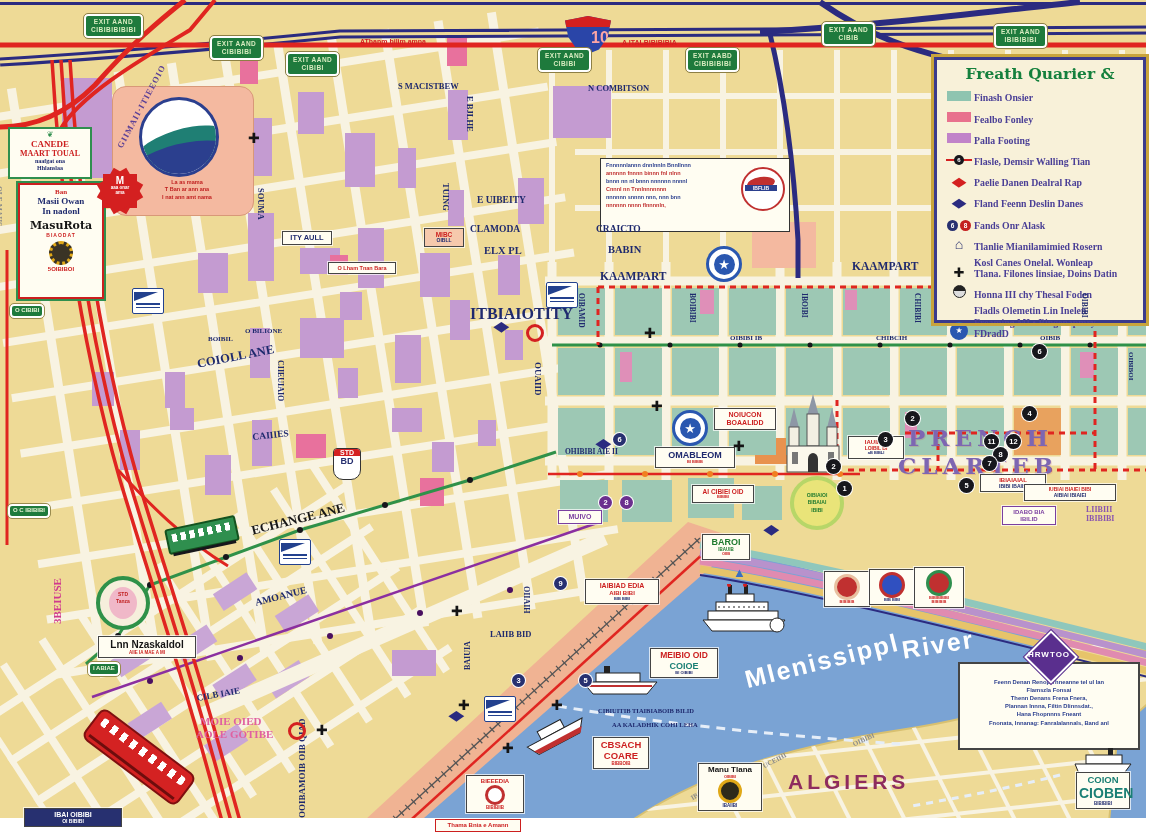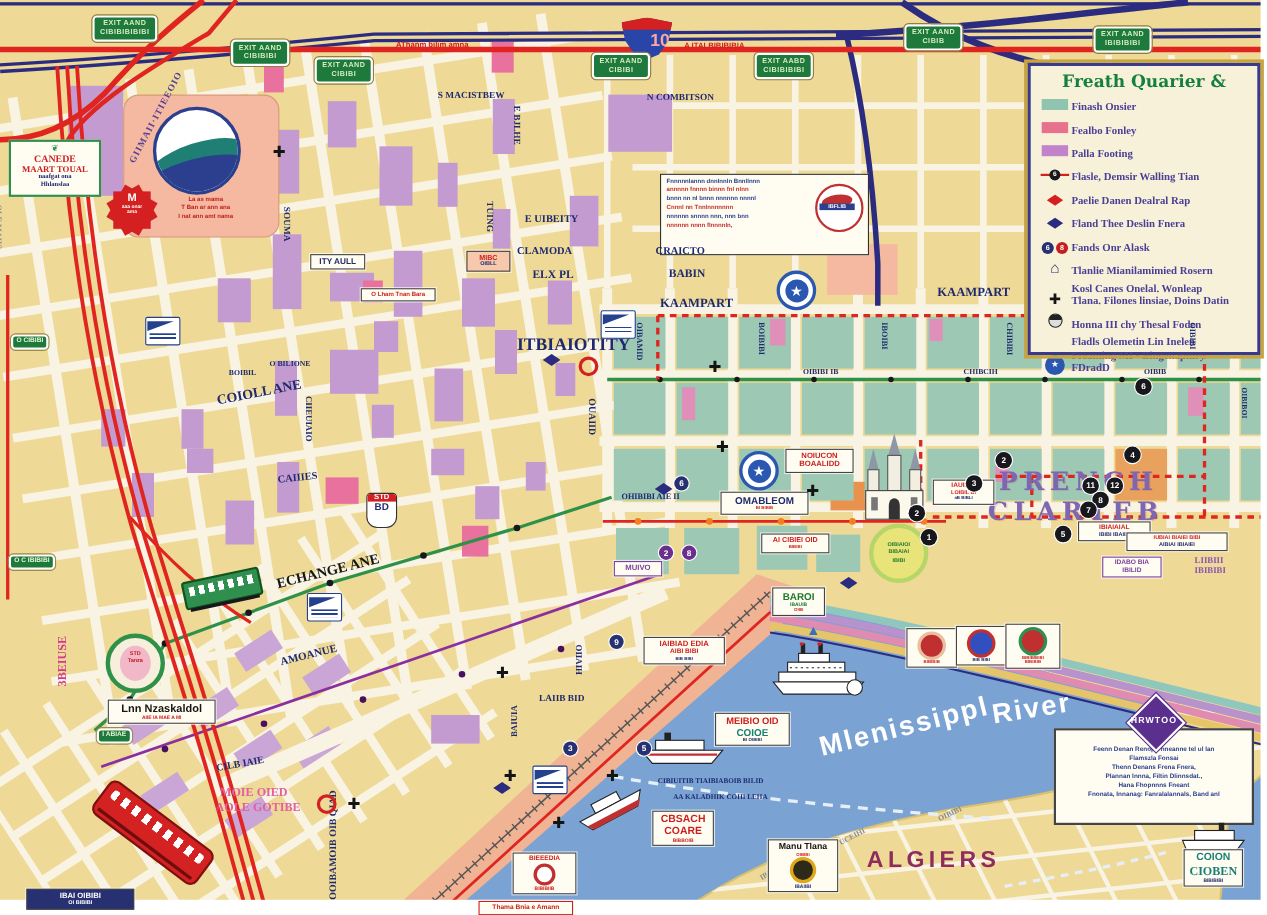--- a/index.html
+++ b/index.html
@@ -486,21 +486,21 @@
           <div class="lrow">
             <div class="lico"><span class="routeico"><i></i><b>6</b></span></div>
             <div class="llab">Flasle, Demsir Walling Tian</div>
           </div>
           <div class="lrow">
             <div class="lico"><span class="dia" style="color:#d42020">◆</span></div>
             <div class="llab">Paelie Danen Dealral Rap</div>
           </div>
           <div class="lrow">
             <div class="lico"><span class="dia" style="color:#2b2b80">◆</span></div>
-            <div class="llab">Fland Thee Deslin Fnera</div>
+            <div class="llab">Fland Feenn Deslin Danes</div>
           </div>
           <div class="lrow">
             <div class="lico"><span class="twoc"><b style="background:#273070">6</b><b style="background:#c42020">8</b></span></div>
             <div class="llab">Fands Onr Alask</div>
           </div>
           <div class="lrow">
             <div class="lico"><span style="color:#273070;font-size:14px">⌂</span></div>
             <div class="llab">Tlanlie Mianilamimied Rosern</div>
           </div>
           <div class="lrow">
@@ -519,20 +519,29 @@
     </div>
 
     <div id="canede" class="signbox">
       <div class="deco">❦</div>
       <div class="t1">CANEDE</div>
       <div class="t2">MAART TOUAL</div>
       <div class="t3">naafgat ona</div>
       <div class="t3">Hhlanslaa</div>
     </div>
 
+    <div id="masii" class="signbox">
+      <div class="r">Ban</div>
+      <div class="n">Masii Owan</div>
+      <div class="n">In nadonl</div>
+      <div class="brand">MasuRota</div>
+      <div class="sub">BIAODAT</div>
+      <div class="sunflower"></div>
+      <div class="foot">5OIBIBOI</div>
+    </div>
 
     <div id="biglogo">
       <div class="emb">
           <i></i>
           <u></u>
         </div>
       <div class="arc">GIIMAII·ITIEEOIO</div>
       <div class="sub">
         <span>La as mama</span><br><span>T Ban ar ann ana</span><br><span>I nat ann amt nama</span>
       </div>
@@ -725,21 +734,21 @@
       <div class="slabel" style="left: 298px; top: 818px; font-size: 9px; transform: rotate(-90deg);">OOIBAMOIB OIB QIAD</div>
       <div class="slabel" style="left: 598px; top: 708px; font-size: 6.5px;">CIBIUITIB TIAIBIABOIB BILID</div>
       <div class="slabel" style="left: 612px; top: 722px; font-size: 6.5px;">AA KALADHIK COHI LEHA</div>
       <div class="plaque" style="left: 593px; top: 737px; width: 50px;">
         <span class="ln c-red" style="font-size: 9.5px;">CBSACH</span>
         <span class="ln c-red" style="font-size: 9.5px;">COARE</span>
         <span class="ln c-red" style="font-size: 4.5px;">BIBBOIB</span>
       </div>
       <div class="plaque" style="left: 1040px; top: 772px; width: 48px; margin-left: 36px;">
         <span class="ln c-teal" style="font-size: 9.5px;">COION</span>
-        <span class="ln c-teal" style="font-size: 11px; font-family: Liberation Serif, serif;">CIOBEN</span>
+        <span class="ln c-teal" style="font-size: 14px;">CIOBEN</span>
         <span class="ln c-navy" style="font-size: 4.5px;">BIBIBIBI</span>
       </div>
       <div class="plaque" style="left: 698px; top: 763px; width: 58px;"><span class="ln c-black" style="font-size: 8px;">Manu Tlana</span><span class="ln c-red" style="font-size: 4px;">OIBIBI</span><span class="logo-dot" style="height: 18px; width: 18px; background: rgb(46, 42, 26); border: 3px solid rgb(224, 168, 24);"></span><span class="ln c-navy" style="font-size: 4.5px;">IBAIIBI</span></div>
       <div class="plaque" style="left: 466px; top: 775px; width: 52px;"><span class="ln c-red" style="font-size: 6px;">BIEEEDIA</span><span class="logo-dot" style="height: 14px; width: 14px; background: rgb(255, 255, 255); border: 3px solid rgb(192, 48, 48);"></span><span class="ln c-red" style="font-size: 4.5px;">BIBIBIIB</span></div>
       <div class="plaque" style="left: 650px; top: 648px; width: 62px;">
         <span class="ln c-red" style="font-size: 8.5px;">MEIBIO OID</span>
         <span class="ln c-teal" style="font-size: 9px;">COIOE</span>
         <span class="ln c-navy" style="font-size: 4px;">BI OIBIBI</span>
       </div>
       <div class="plaque" style="left: 585px; top: 579px; width: 68px;">

